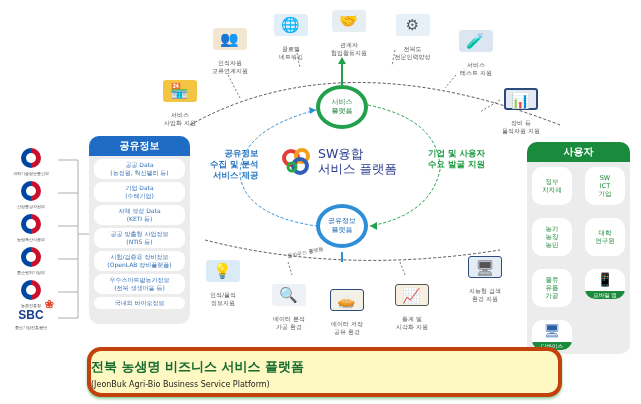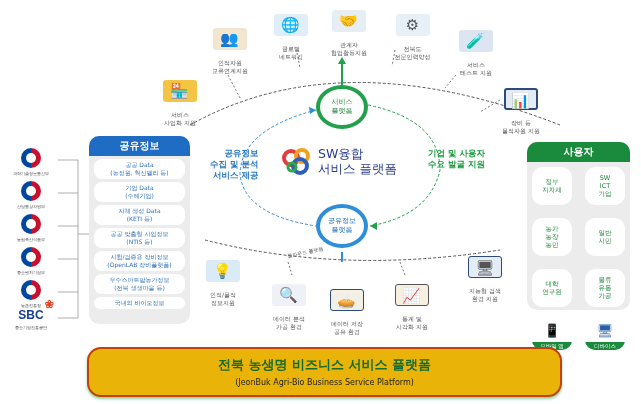--- a/index.html
+++ b/index.html
@@ -11,42 +11,42 @@
   .ministry .emb::after{content:"";position:absolute;left:5px;top:5px;width:10px;height:10px;border-radius:50%;background:#fff}
   .ministry .lbl{font-size:4px;color:#444;margin-top:3px;white-space:nowrap}
   .sbc .logo{font-family:"Liberation Sans",sans-serif;font-weight:bold;font-size:12px;color:#1a3f8f;position:relative}
   .sbc .logo::after{content:"❀";position:absolute;right:4px;top:-10px;color:#e0452a;font-size:11px}
   
   .panel{position:absolute;border-radius:10px;background:#ececec}
   .panel-head{height:20px;border-radius:10px 10px 0 0;color:#fff;font-weight:bold;font-size:10px;display:flex;align-items:center;justify-content:center}
   .share{left:89px;top:136px;width:101px;height:188px}
   .share .panel-head{background:#1f6cc4}
   .share .item{margin:3px 5px 0 5px;background:#fff;border-radius:8px;font-size:6px;color:#2f6fb5;text-align:center;line-height:8px;padding:2px 1px}
-  .users{left:527px;top:142px;width:103px;height:168px}
+  .users{left:527px;top:142px;width:103px;height:212px}
   .users .panel-head{background:#1a8a3c}
   .users .grid{display:grid;grid-template-columns:1fr 1fr;gap:13px;padding:5px}
   .users .cell{background:#fff;border-radius:10px;height:38px;display:flex;align-items:center;justify-content:center;text-align:center;font-size:6.5px;line-height:8px;color:#1e8a3a;white-space:pre-line}
   .users .dev{background:#fff;border-radius:10px;height:30px;position:relative;overflow:hidden}
   .users .dev .tag{position:absolute;bottom:0;left:0;right:0;background:#1a8a3c;color:#fff;font-size:5.5px;text-align:center;height:8px;line-height:8px}
   .users .dev .ico{position:absolute;top:3px;left:50%;transform:translateX(-50%);font-size:13px;color:#2a5fa8}
   
   .node{position:absolute;border-radius:50%;background:#fff;display:flex;align-items:center;justify-content:center;text-align:center;font-size:7px;line-height:9px;white-space:pre-line}
   .node.svc{left:316px;top:85px;width:52px;height:44px;border:4px solid #22a04b;color:#1b7e3a}
   .node.shr{left:316px;top:204px;width:52px;height:44px;border:4px solid #2e8fd8;color:#1d6cb8}
   .center{position:absolute;left:281px;top:146px;display:flex;align-items:center;gap:5px}
   .center .title{font-size:12.5px;font-weight:normal;color:#2a3d8f;line-height:15px;white-space:pre-line}
   .side-text{position:absolute;font-size:8.5px;font-weight:bold;line-height:11px;white-space:pre-line}
   .left-txt{left:210px;top:148px;color:#2777c2;text-align:right}
   .right-txt{left:428px;top:148px;color:#1e9a40}
   
   .feat{position:absolute;text-align:center;font-size:6px;line-height:7.5px;color:#555;white-space:pre-line}
   .feat .pic{width:34px;height:22px;margin:0 auto 2px;border-radius:3px;font-size:15px;line-height:22px}
   .cloud-lbl{position:absolute;left:287px;top:249px;font-size:5px;color:#555;transform:rotate(-12deg)}
   
-  .banner{position:absolute;left:87px;top:347px;width:475px;height:50px;border:2px solid #c2410c;border-radius:14px;box-shadow:0 2px 3px #8fcf9f;text-align:center;background:#eab308}
+  .banner{position:absolute;left:87px;top:347px;width:475px;height:50px;border:4px solid #c2410c;border-radius:14px;box-shadow:0 2px 3px #8fcf9f;text-align:left;background:#fef9c3}
   .banner .kr{font-size:13px;font-weight:bold;color:#176b2f;margin-top:7px}
   .banner .en{font-size:8px;color:#222;margin-top:4px}
 </style>
 </head>
 <body>
 
 <svg class="lines" width="641" height="404">
 
   <g stroke="#999" stroke-width="0.8" fill="none">
     <path d="M58 160 H78 M58 193 H78 M58 226 H78 M58 259 H78 M58 292 H78 M58 318 H78 M78 160 V318 M78 234 H89"></path>
@@ -207,22 +207,20 @@
   <div class="panel-head">사용자</div>
   <div class="grid">
     <div class="cell">정부
 지자체</div>
     <div class="cell">SW
 ICT
 기업</div>
     <div class="cell">농가
 농장
 농민</div>
-    <div class="cell">일반
-시민</div>
     <div class="cell">대학
 연구원</div>
     <div class="cell">물류
 유통
 가공</div>
     <div class="dev">
       <span class="ico">📱</span>
       <div class="tag">모바일 앱</div>
     </div>
     <div class="dev">

